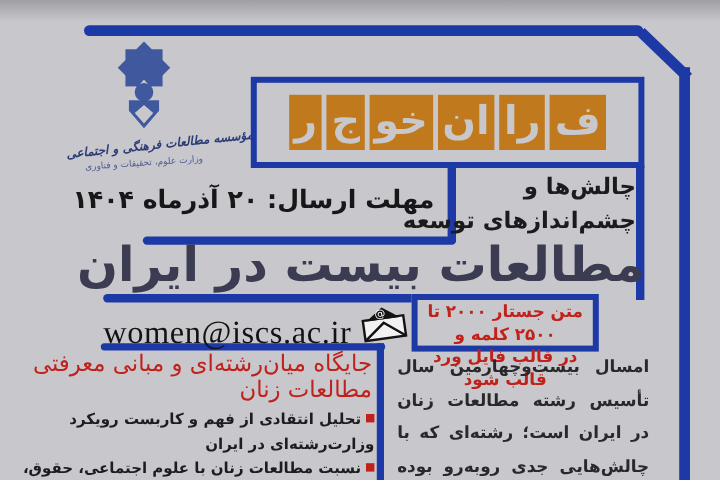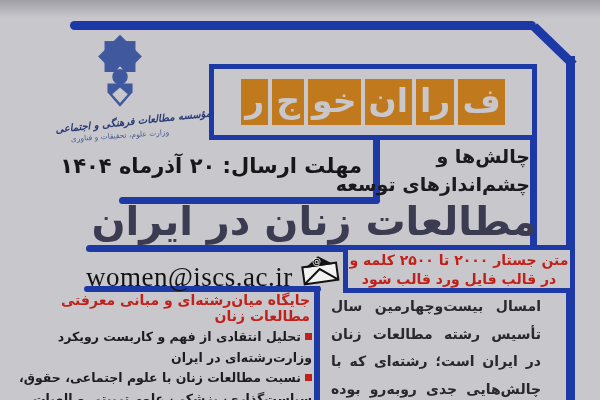--- a/index.html
+++ b/index.html
@@ -62,39 +62,39 @@
     font-size:19px;font-weight:bold;line-height:28px;color:#1b1b1e;
   }
 
   .main-title{
     position:absolute;right:63px;top:198px;direction:rtl;
     font-size:40px;font-weight:bold;color:#3b3b51;white-space:nowrap;
     letter-spacing:-1px;
   }
 
   .note-box{
-    position:absolute;left:343px;top:245px;width:232px;height:48px;
+    position:absolute;left:343px;top:245px;width:156px;height:48px;
     border:5px solid #1d39a6;box-sizing:border-box;background:#c8c7cc;
     direction:rtl;text-align:center;color:#c1211b;
     font-size:14px;font-weight:bold;line-height:19px;padding-top:1px;
   }
 
   .email{
     position:absolute;left:86px;top:250px;
     font-family:"Liberation Serif","DejaVu Serif",serif;
     font-size:27px;color:#121212;letter-spacing:.5px;white-space:nowrap;margin-top:12px;
   }
   .envelope{position:absolute;left:301px;top:254px;transform:rotate(-8deg);}
 
   .topics{
     position:absolute;left:14px;top:291px;width:298px;
     direction:rtl;text-align:right;
   }
   .topics .heading{
-    color:#c1211b;font-size:14px;font-weight:bold;margin:1px 2px 3px 0;
+    color:#c1211b;font-size:19px;font-weight:normal;margin:1px 2px 3px 0;
   }
   .topics ul{list-style:none;margin:0;padding:0;}
   .topics li{
     font-size:12.5px;font-weight:bold;color:#1d1d20;line-height:20.5px;
   }
   .sq{
     display:inline-block;width:7px;height:7px;background:#c1211b;
     margin-left:4px;vertical-align:1px;
   }
 
@@ -143,21 +143,21 @@
     <span class="title-block">ر</span>
   </div>
 
   <div class="deadline">مهلت ارسال: ۲۰ آذرماه ۱۴۰۴</div>
 
   <div class="subtitle">
     <div>چالش‌ها و</div>
     <div>چشم‌اندازهای توسعه</div>
   </div>
 
-  <div class="main-title">مطالعات زنان در ایران</div>
+  <div class="main-title">مطالعات بیست در ایران</div>
 
   <div class="note-box">
     <div>متن جستار ۲۰۰۰ تا ۲۵۰۰ کلمه و</div>
     <div>در قالب فایل ورد قالب شود</div>
   </div>
 
   <div class="email">women@iscs.ac.ir</div>
   <div class="envelope">
     <svg width="38" height="30" viewBox="0 0 38 30">
       <rect x="2" y="11" width="34" height="17" fill="#f2f2f2" stroke="#121212" stroke-width="2"></rect>

